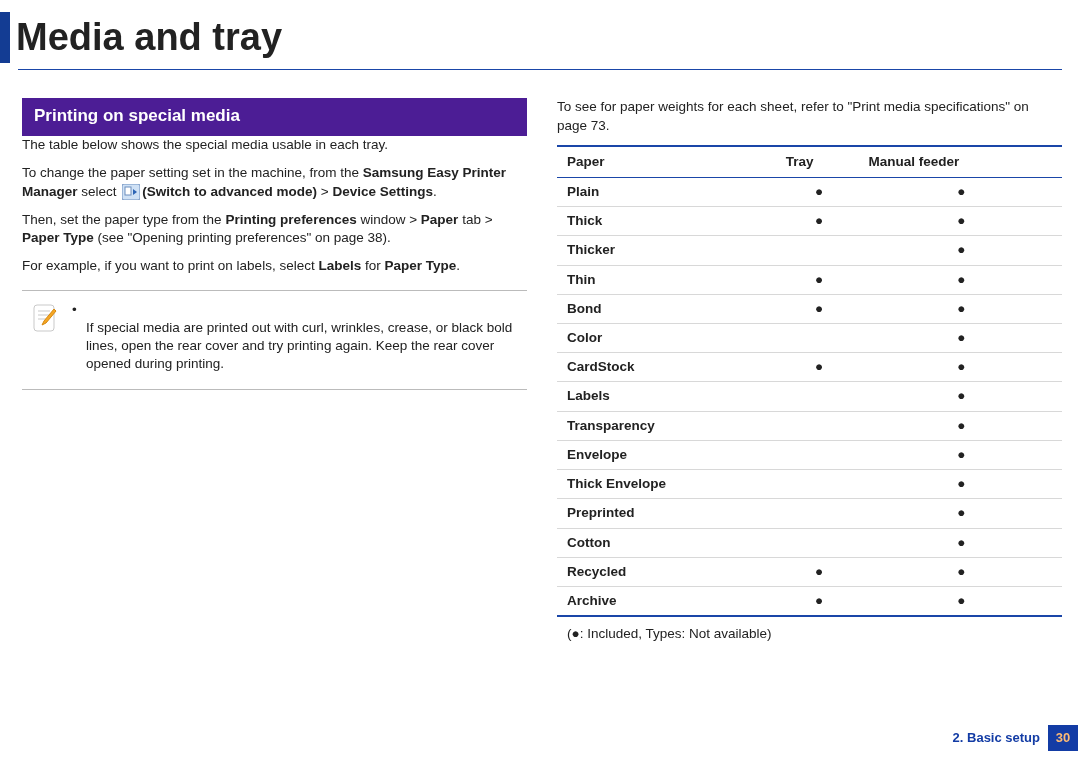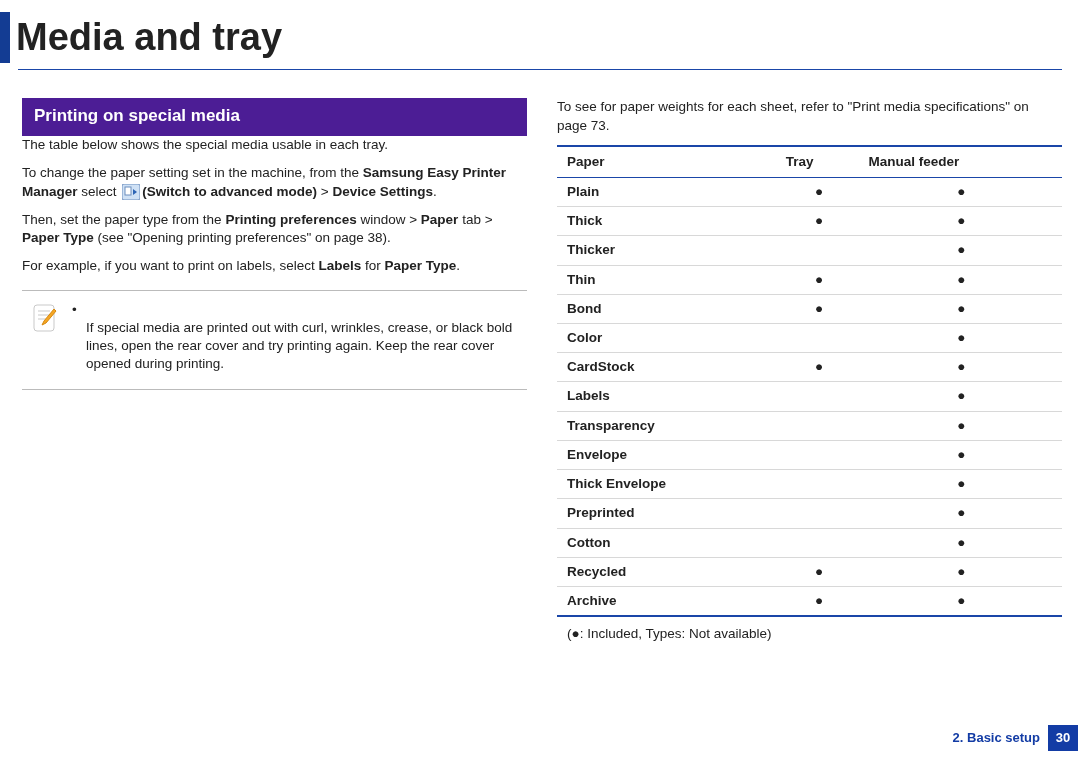--- a/index.html
+++ b/index.html
@@ -73,21 +73,21 @@
     bottom: 12px;
     display: flex;
     align-items: center;
     gap: 8px;
     font-weight: 700;
     color: #133ca5;
     font-size: 13px;
   }
   .footer .pagenum {
     background: #133ca5;
-    color: #ffffff;
+    color: #fdba74;
     width: 30px; height: 26px;
     display: flex; align-items: center; justify-content: center;
     font-weight: 700;
   }
 </style>
 </head>
 <body>
 
 <div class="title-wrap">
   <div class="title-bar"></div>

